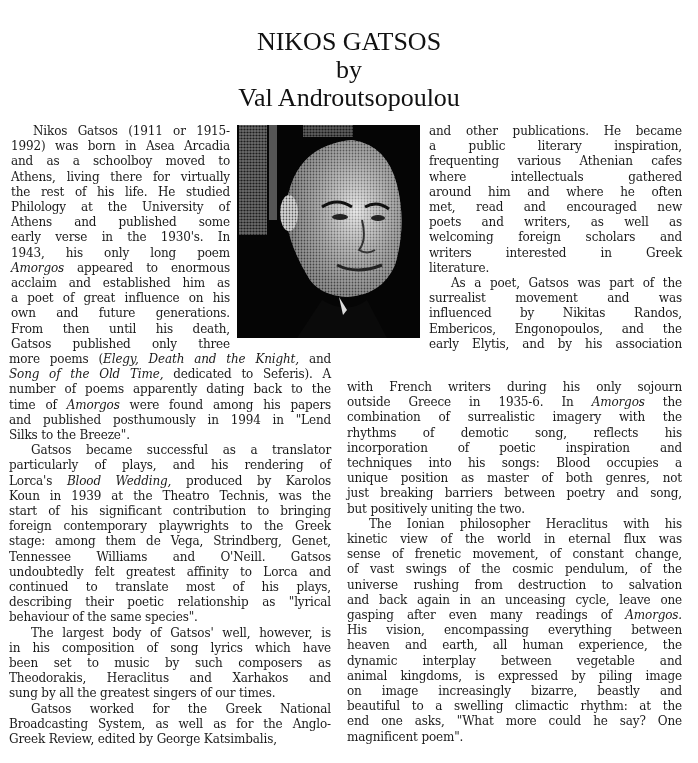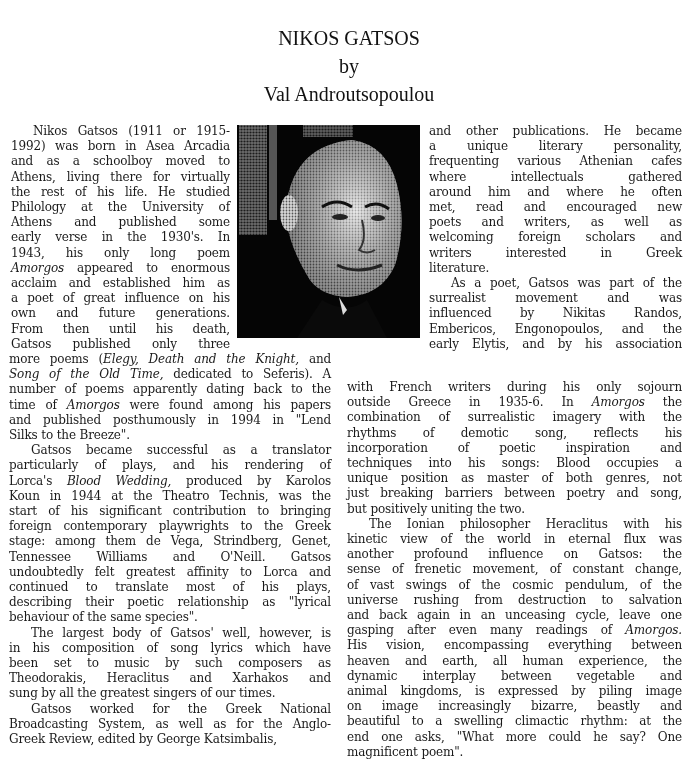--- a/index.html
+++ b/index.html
@@ -2,21 +2,21 @@
 <html><head>
 <meta charset="utf-8">
 <style>
   html, body { margin:0; padding:0; }
   body {
     width:698px; height:763px; background:#ffffff; position:relative; overflow:hidden;
     font-family:"DejaVu Serif", "Liberation Serif", serif; color:#1a1a1a;
   }
   .title {
     position:absolute; left:0; width:698px; text-align:center;
-    font-family:"Liberation Serif", serif; font-size:20px; color:#111;
+    font-family:"Liberation Serif", serif; font-size:26px; color:#111;
   }
   #t1 { top:27px; }
   #t2 { top:55px; }
   #t3 { top:83px; }
   .col {
     position:absolute; font-size:12px; line-height:15.2px; text-align:justify;
     letter-spacing:-0.15px; word-spacing:0px;
   }
   .col i { font-style:italic; }
   .ln { display:block; text-align:justify; text-align-last:justify; white-space:nowrap; }
@@ -87,41 +87,41 @@
 <div class="col" id="colLB" style="left:9px; top:352px; width:322px;">
     <span class="ln">more poems (<i>Elegy, Death and the Knight,</i> and</span>
     <span class="ln"><i>Song of the Old Time,</i> dedicated to Seferis). A</span>
     <span class="ln">number of poems apparently dating back to the</span>
     <span class="ln">time of <i>Amorgos</i> were found among his papers</span>
     <span class="ln">and published posthumously in 1994 in "Lend</span>
     <span class="ln last">Silks to the Breeze".</span>
     <span class="ln" style="padding-left: 22px;">Gatsos became successful as a translator</span>
     <span class="ln">particularly of plays, and his rendering of</span>
     <span class="ln">Lorca's <i>Blood Wedding,</i> produced by Karolos</span>
-    <span class="ln">Koun in 1944 at the Theatro Technis, was the</span>
+    <span class="ln">Koun in 1939 at the Theatro Technis, was the</span>
     <span class="ln">start of his significant contribution to bringing</span>
     <span class="ln">foreign contemporary playwrights to the Greek</span>
     <span class="ln">stage: among them de Vega, Strindberg, Genet,</span>
     <span class="ln">Tennessee Williams and O'Neill. Gatsos</span>
     <span class="ln">undoubtedly felt greatest affinity to Lorca and</span>
     <span class="ln">continued to translate most of his plays,</span>
     <span class="ln">describing their poetic relationship as "lyrical</span>
     <span class="ln last">behaviour of the same species".</span>
     <span class="ln" style="padding-left: 22px;">The largest body of Gatsos' well, however, is</span>
     <span class="ln">in his composition of song lyrics which have</span>
     <span class="ln">been set to music by such composers as</span>
     <span class="ln">Theodorakis, Heraclitus and Xarhakos and</span>
     <span class="ln last">sung by all the greatest singers of our times.</span>
     <span class="ln" style="padding-left: 22px;">Gatsos worked for the Greek National</span>
     <span class="ln">Broadcasting System, as well as for the Anglo-</span>
     <span class="ln last">Greek Review, edited by George Katsimbalis,</span>
   </div>
 <div class="col" id="colRT" style="left:429px; top:124px; width:253px;">
     <span class="ln">and other publications. He became</span>
-    <span class="ln">a unique literary personality,</span>
+    <span class="ln">a public literary inspiration,</span>
     <span class="ln">frequenting various Athenian cafes</span>
     <span class="ln">where intellectuals gathered</span>
     <span class="ln">around him and where he often</span>
     <span class="ln">met, read and encouraged new</span>
     <span class="ln">poets and writers, as well as</span>
     <span class="ln">welcoming foreign scholars and</span>
     <span class="ln">writers interested in Greek</span>
     <span class="ln last">literature.</span>
     <span class="ln" style="padding-left: 22px;">As a poet, Gatsos was part of the</span>
     <span class="ln">surrealist movement and was</span>
@@ -134,21 +134,20 @@
     <span class="ln">outside Greece in 1935-6. In <i>Amorgos</i> the</span>
     <span class="ln">combination of surrealistic imagery with the</span>
     <span class="ln">rhythms of demotic song, reflects his</span>
     <span class="ln">incorporation of poetic inspiration and</span>
     <span class="ln">techniques into his songs: Blood occupies a</span>
     <span class="ln">unique position as master of both genres, not</span>
     <span class="ln">just breaking barriers between poetry and song,</span>
     <span class="ln last">but positively uniting the two.</span>
     <span class="ln" style="padding-left: 22px;">The Ionian philosopher Heraclitus with his</span>
     <span class="ln">kinetic view of the world in eternal flux was</span>
-    <span class="ln">another profound influence on Gatsos: the</span>
     <span class="ln">sense of frenetic movement, of constant change,</span>
     <span class="ln">of vast swings of the cosmic pendulum, of the</span>
     <span class="ln">universe rushing from destruction to salvation</span>
     <span class="ln">and back again in an unceasing cycle, leave one</span>
     <span class="ln">gasping after even many readings of <i>Amorgos.</i></span>
     <span class="ln">His vision, encompassing everything between</span>
     <span class="ln">heaven and earth, all human experience, the</span>
     <span class="ln">dynamic interplay between vegetable and</span>
     <span class="ln">animal kingdoms, is expressed by piling image</span>
     <span class="ln">on image increasingly bizarre, beastly and</span>

